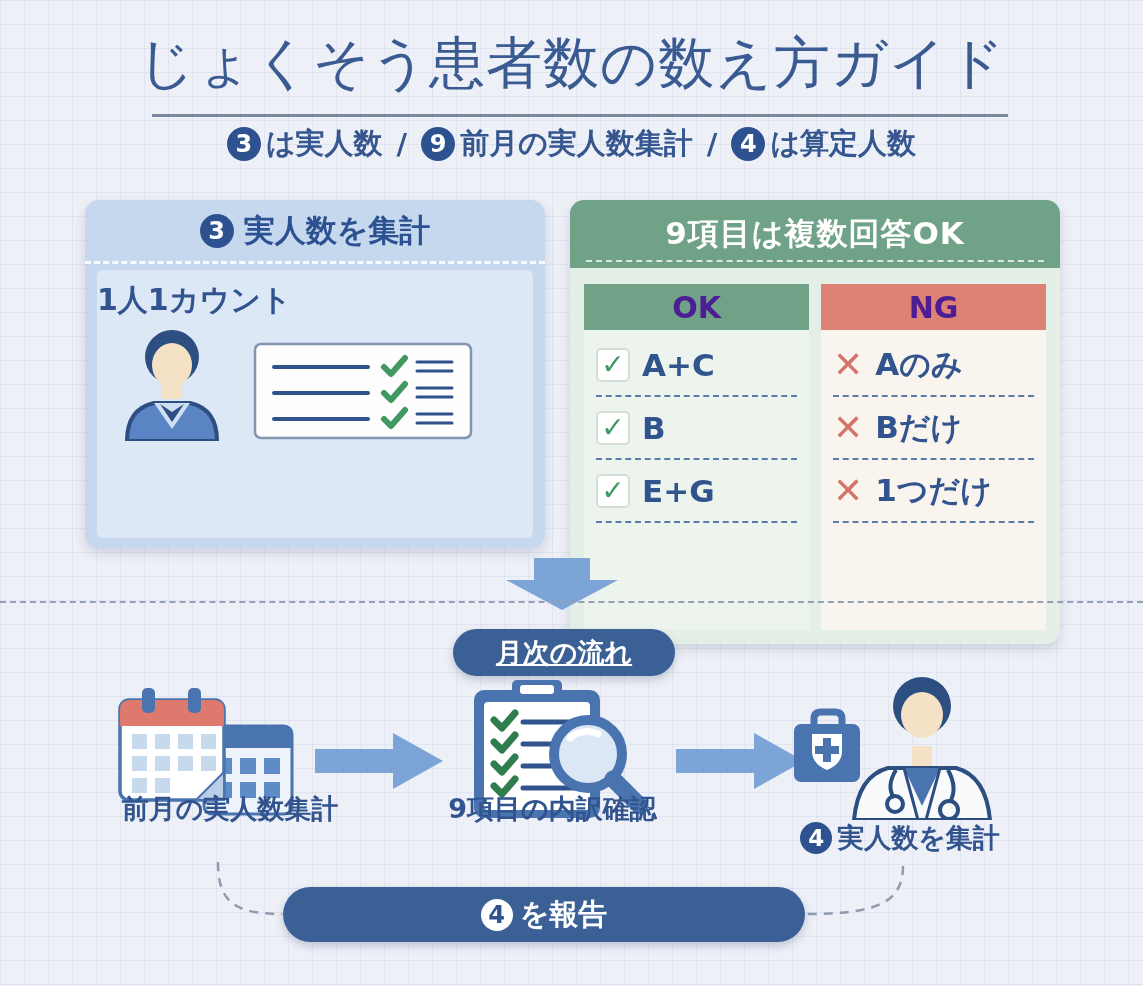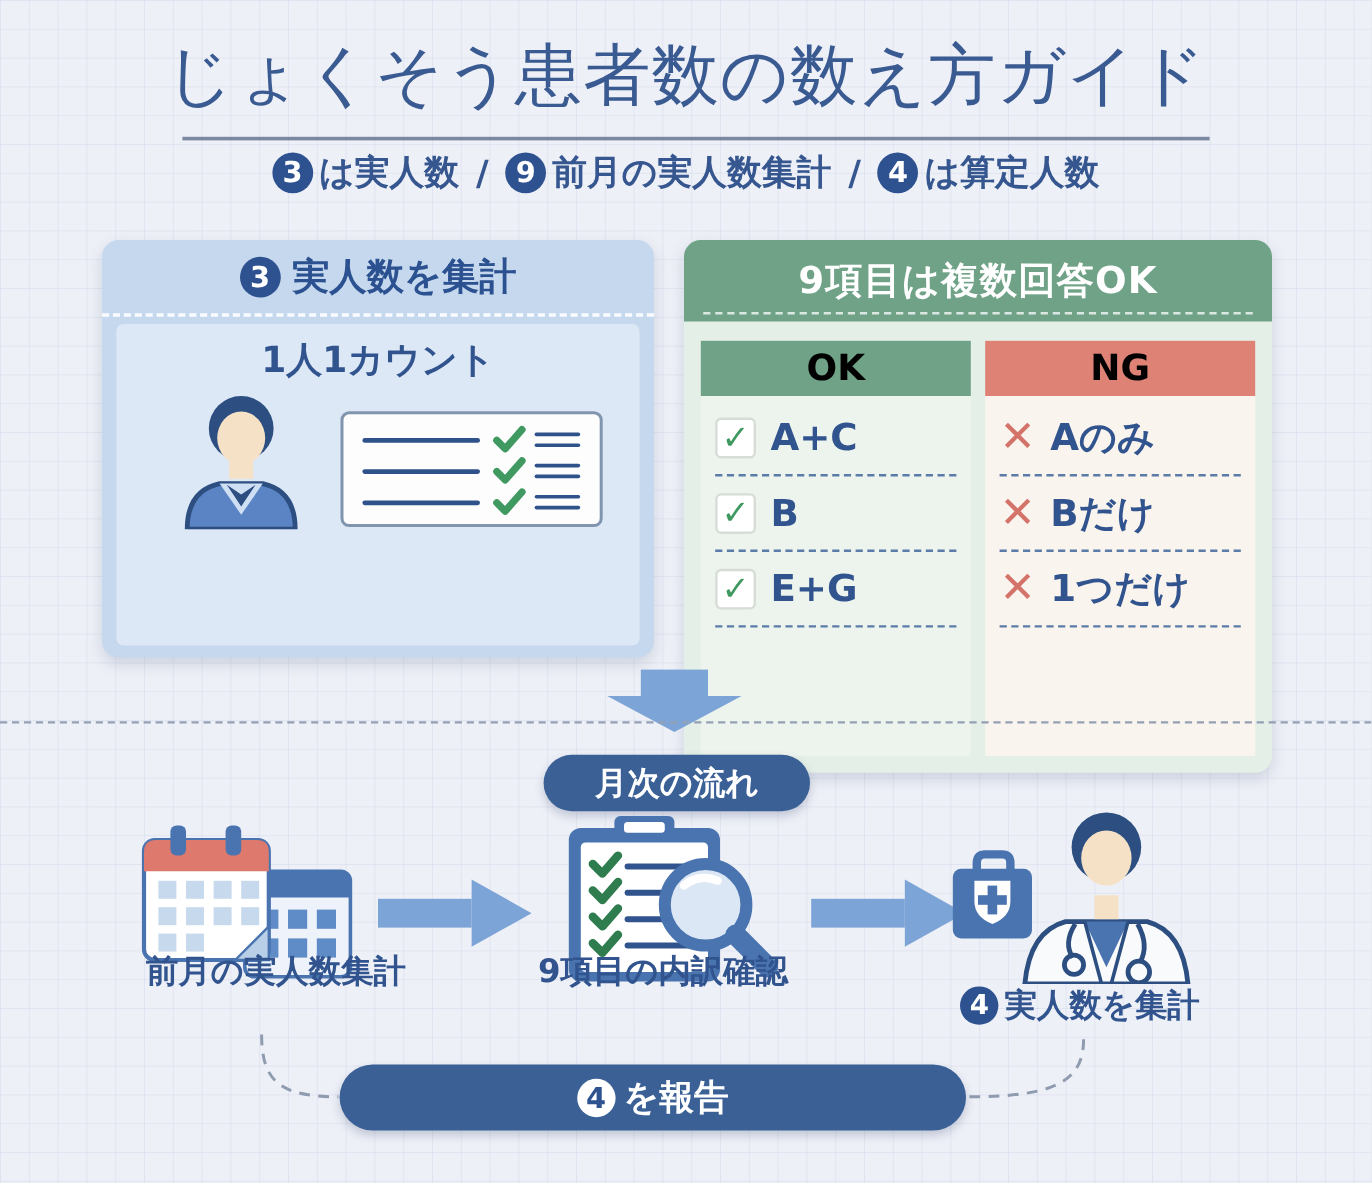--- a/index.html
+++ b/index.html
@@ -35,21 +35,21 @@
     position:absolute; left:85px; top:200px; width:460px; height:348px;
     background:#c5d8ee; border-radius:14px; box-shadow:0 5px 12px rgba(50,70,110,.18);
   }
   .left-header {
     height:64px; display:flex; align-items:center; justify-content:center; gap:10px;
     font-size:31px; font-weight:800; color:#2c5190;
     border-bottom:3px dashed rgba(255,255,255,.9);
   }
   .left-body {
     position:absolute; left:12px; right:12px; top:70px; bottom:10px;
-    background:#dce8f6; border-radius:6px; text-align:center;
+    background:#dce8f6; border-radius:6px; text-align:left;
   }
   .left-caption { margin-top:10px; font-size:30px; font-weight:800; color:#31548e; }
   
   .right-panel {
     position:absolute; left:570px; top:200px; width:490px; height:444px;
     background:#e4efe7; border-radius:14px; box-shadow:0 5px 12px rgba(50,70,110,.18);
   }
   .right-header {
     position:relative; height:68px; background:#6fa287; border-radius:14px 14px 0 0;
     display:flex; align-items:center; justify-content:center;
@@ -59,21 +59,21 @@
     content:""; position:absolute; left:16px; right:16px; bottom:6px;
     border-bottom:2px dashed rgba(255,255,255,.75);
   }
   .right-body {
     position:absolute; top:68px; bottom:0; left:0; right:0;
     padding:16px 14px 14px; display:flex; gap:12px;
   }
   .vcol { flex:1; display:flex; flex-direction:column; }
   .col-header {
     height:46px; display:flex; align-items:center; justify-content:center;
-    color:#000000; font-size:30px; font-weight:800;
+    color:#4c1d95; font-size:30px; font-weight:800;
   }
   .ok .col-header { background:#6fa287; }
   .ng .col-header { background:#dd8275; }
   .col-body { flex:1; padding:4px 12px 0; }
   .ok .col-body { background:#edf4ee; }
   .ng .col-body { background:#faf4ee; }
   .row {
     display:flex; align-items:center; gap:12px; height:63px;
     border-bottom:2px dashed #5b7ba8;
     font-size:31px; font-weight:800; color:#31548e;
@@ -95,20 +95,21 @@
   .arrow-right .head { position:absolute; left:78px; top:0; width:0; height:0;
     border-top:28px solid transparent; border-bottom:28px solid transparent; border-left:50px solid #7da4d6; }
   .arrow1 { left:315px; top:733px; }
   .arrow2 { left:676px; top:733px; }
   
   .flow-pill {
     position:absolute; left:453px; top:629px; width:222px; height:47px; border-radius:24px;
     background:#3a6096; color:#fff; font-size:27px; font-weight:800;
     display:flex; align-items:center; justify-content:center;
     box-shadow:0 4px 8px rgba(50,70,110,.25);
+    text-decoration:underline;
   }
   .icon-abs { position:absolute; }
   .step-label {
     position:absolute; top:791px; font-size:27px; font-weight:800; color:#31548e; text-align:center;
     display:flex; align-items:center; justify-content:center; gap:5px;
   }
   .step1 { left:95px;  width:270px; }
   .step2 { left:420px; width:265px; }
   .step3 { left:780px; width:240px; top:820px; }
   .step3 .cnum { width:32px; height:32px; font-size:23px; }

